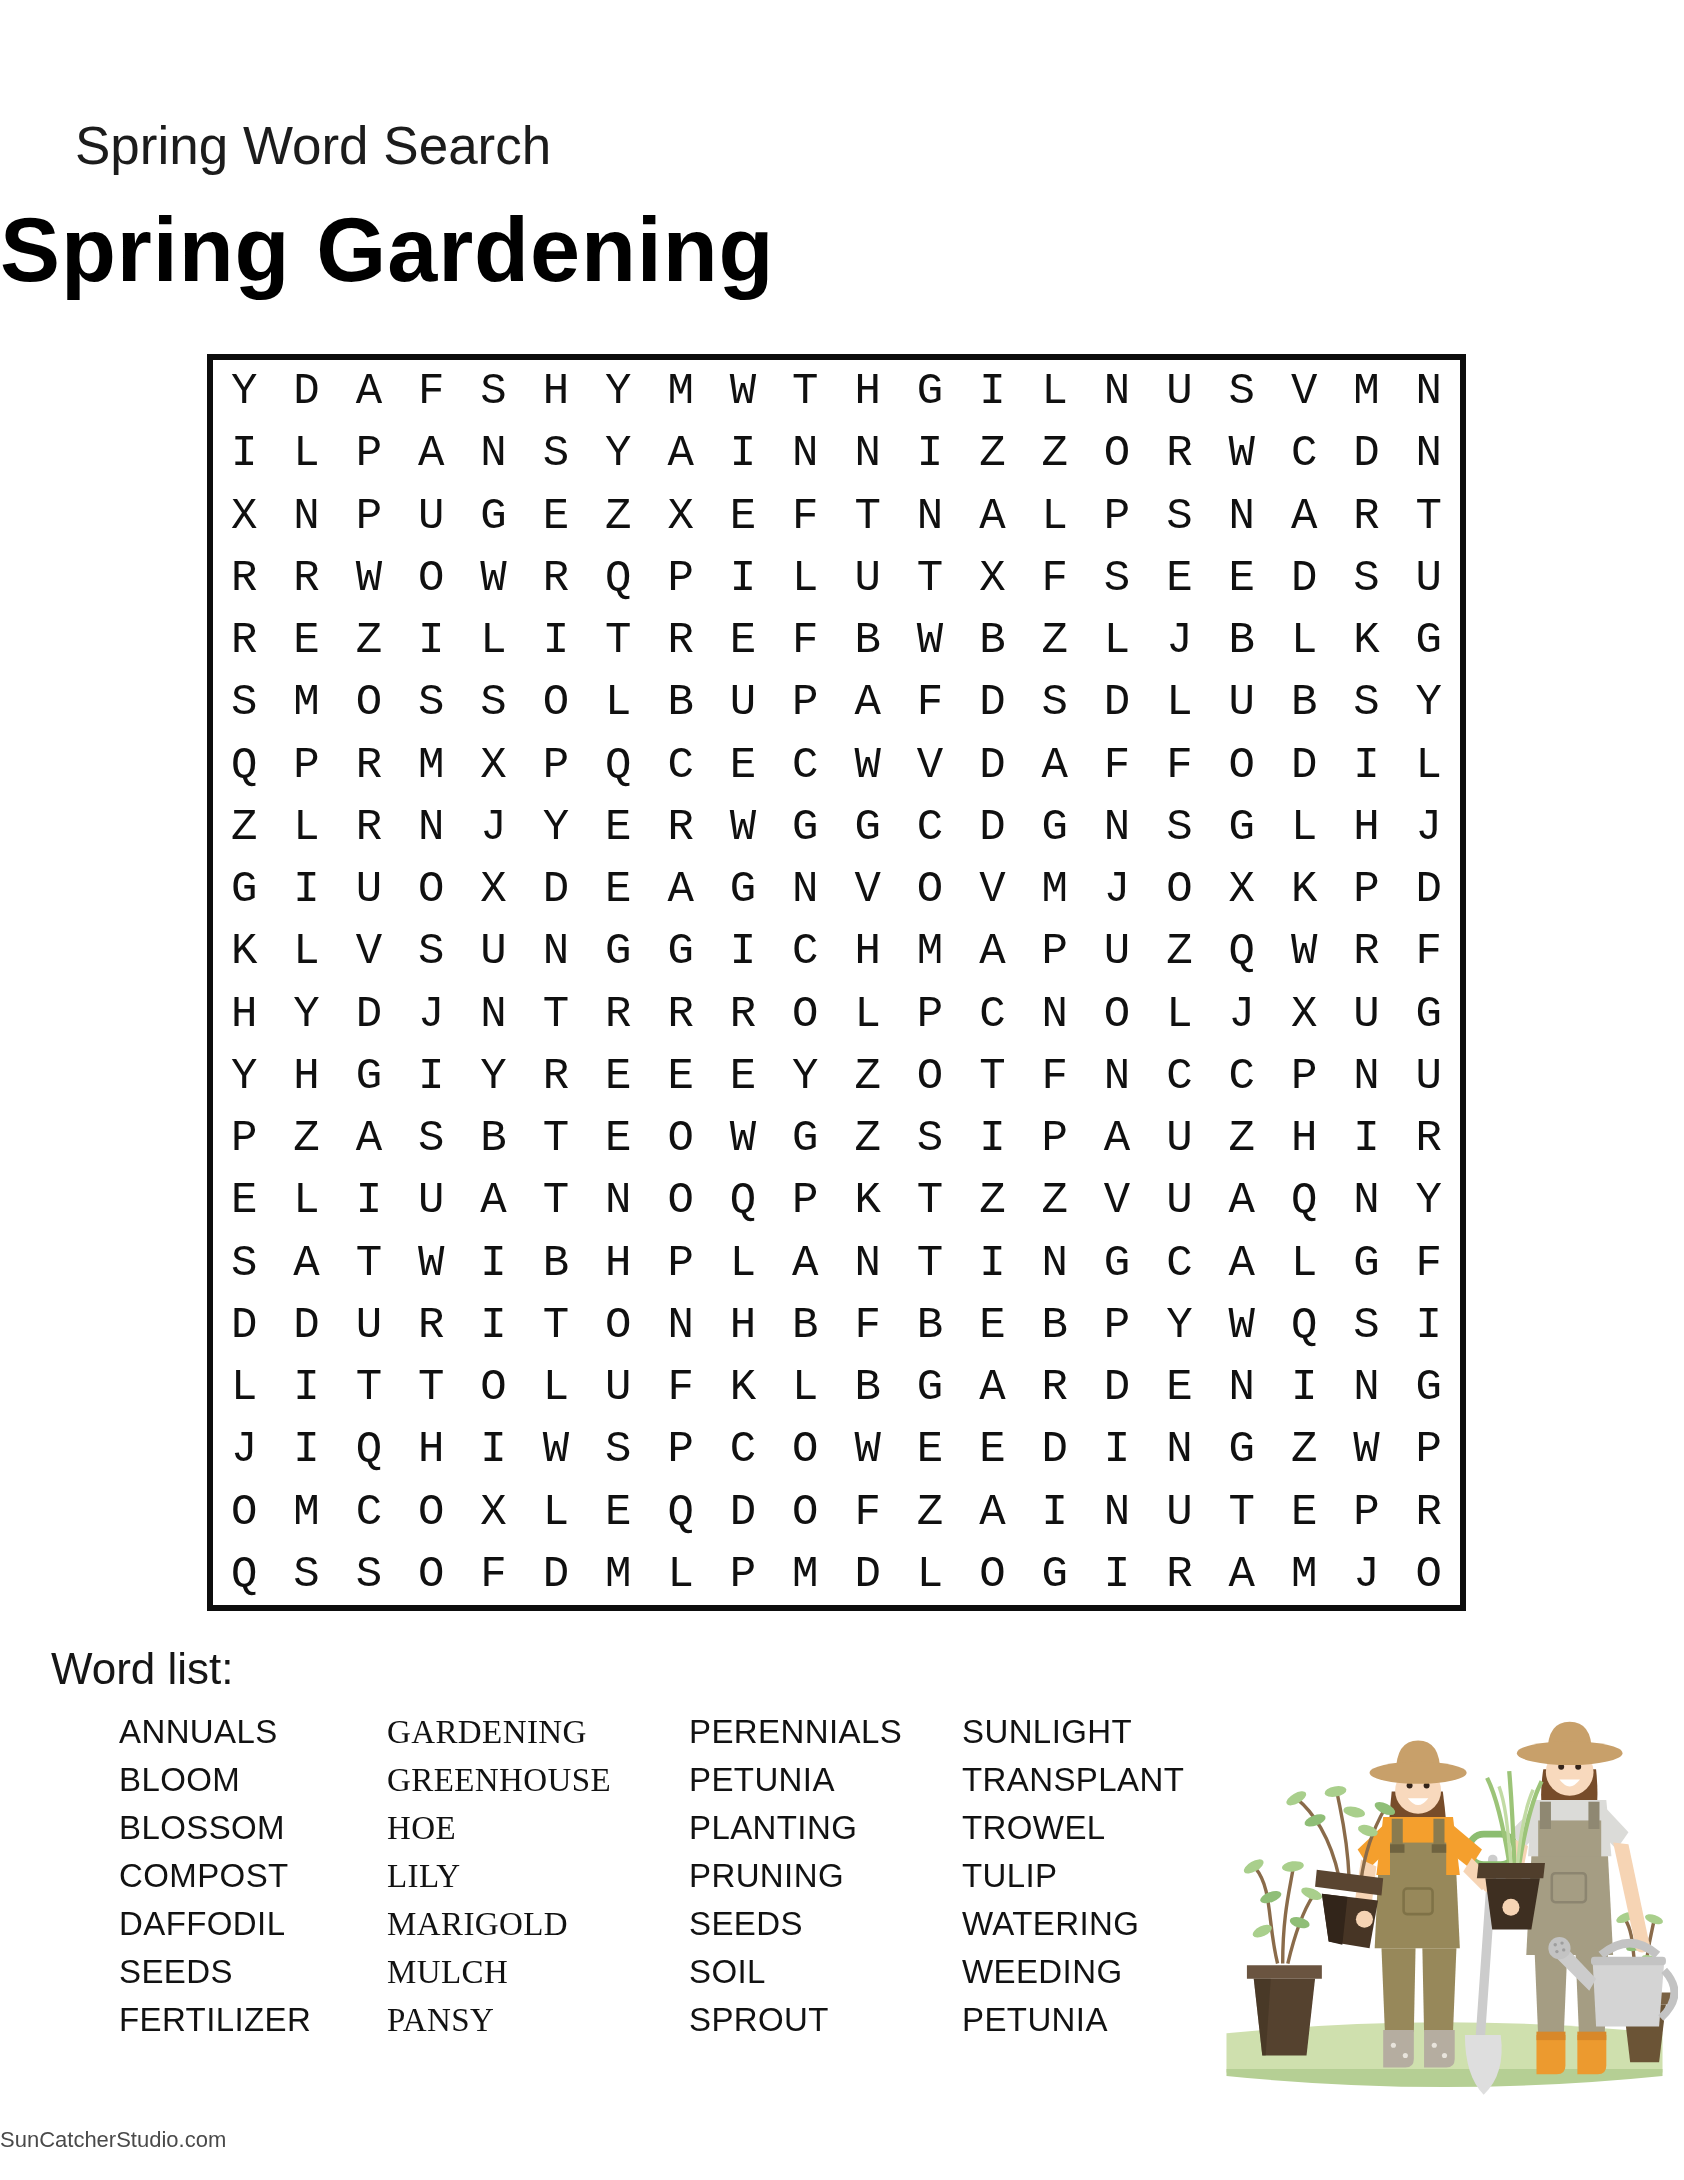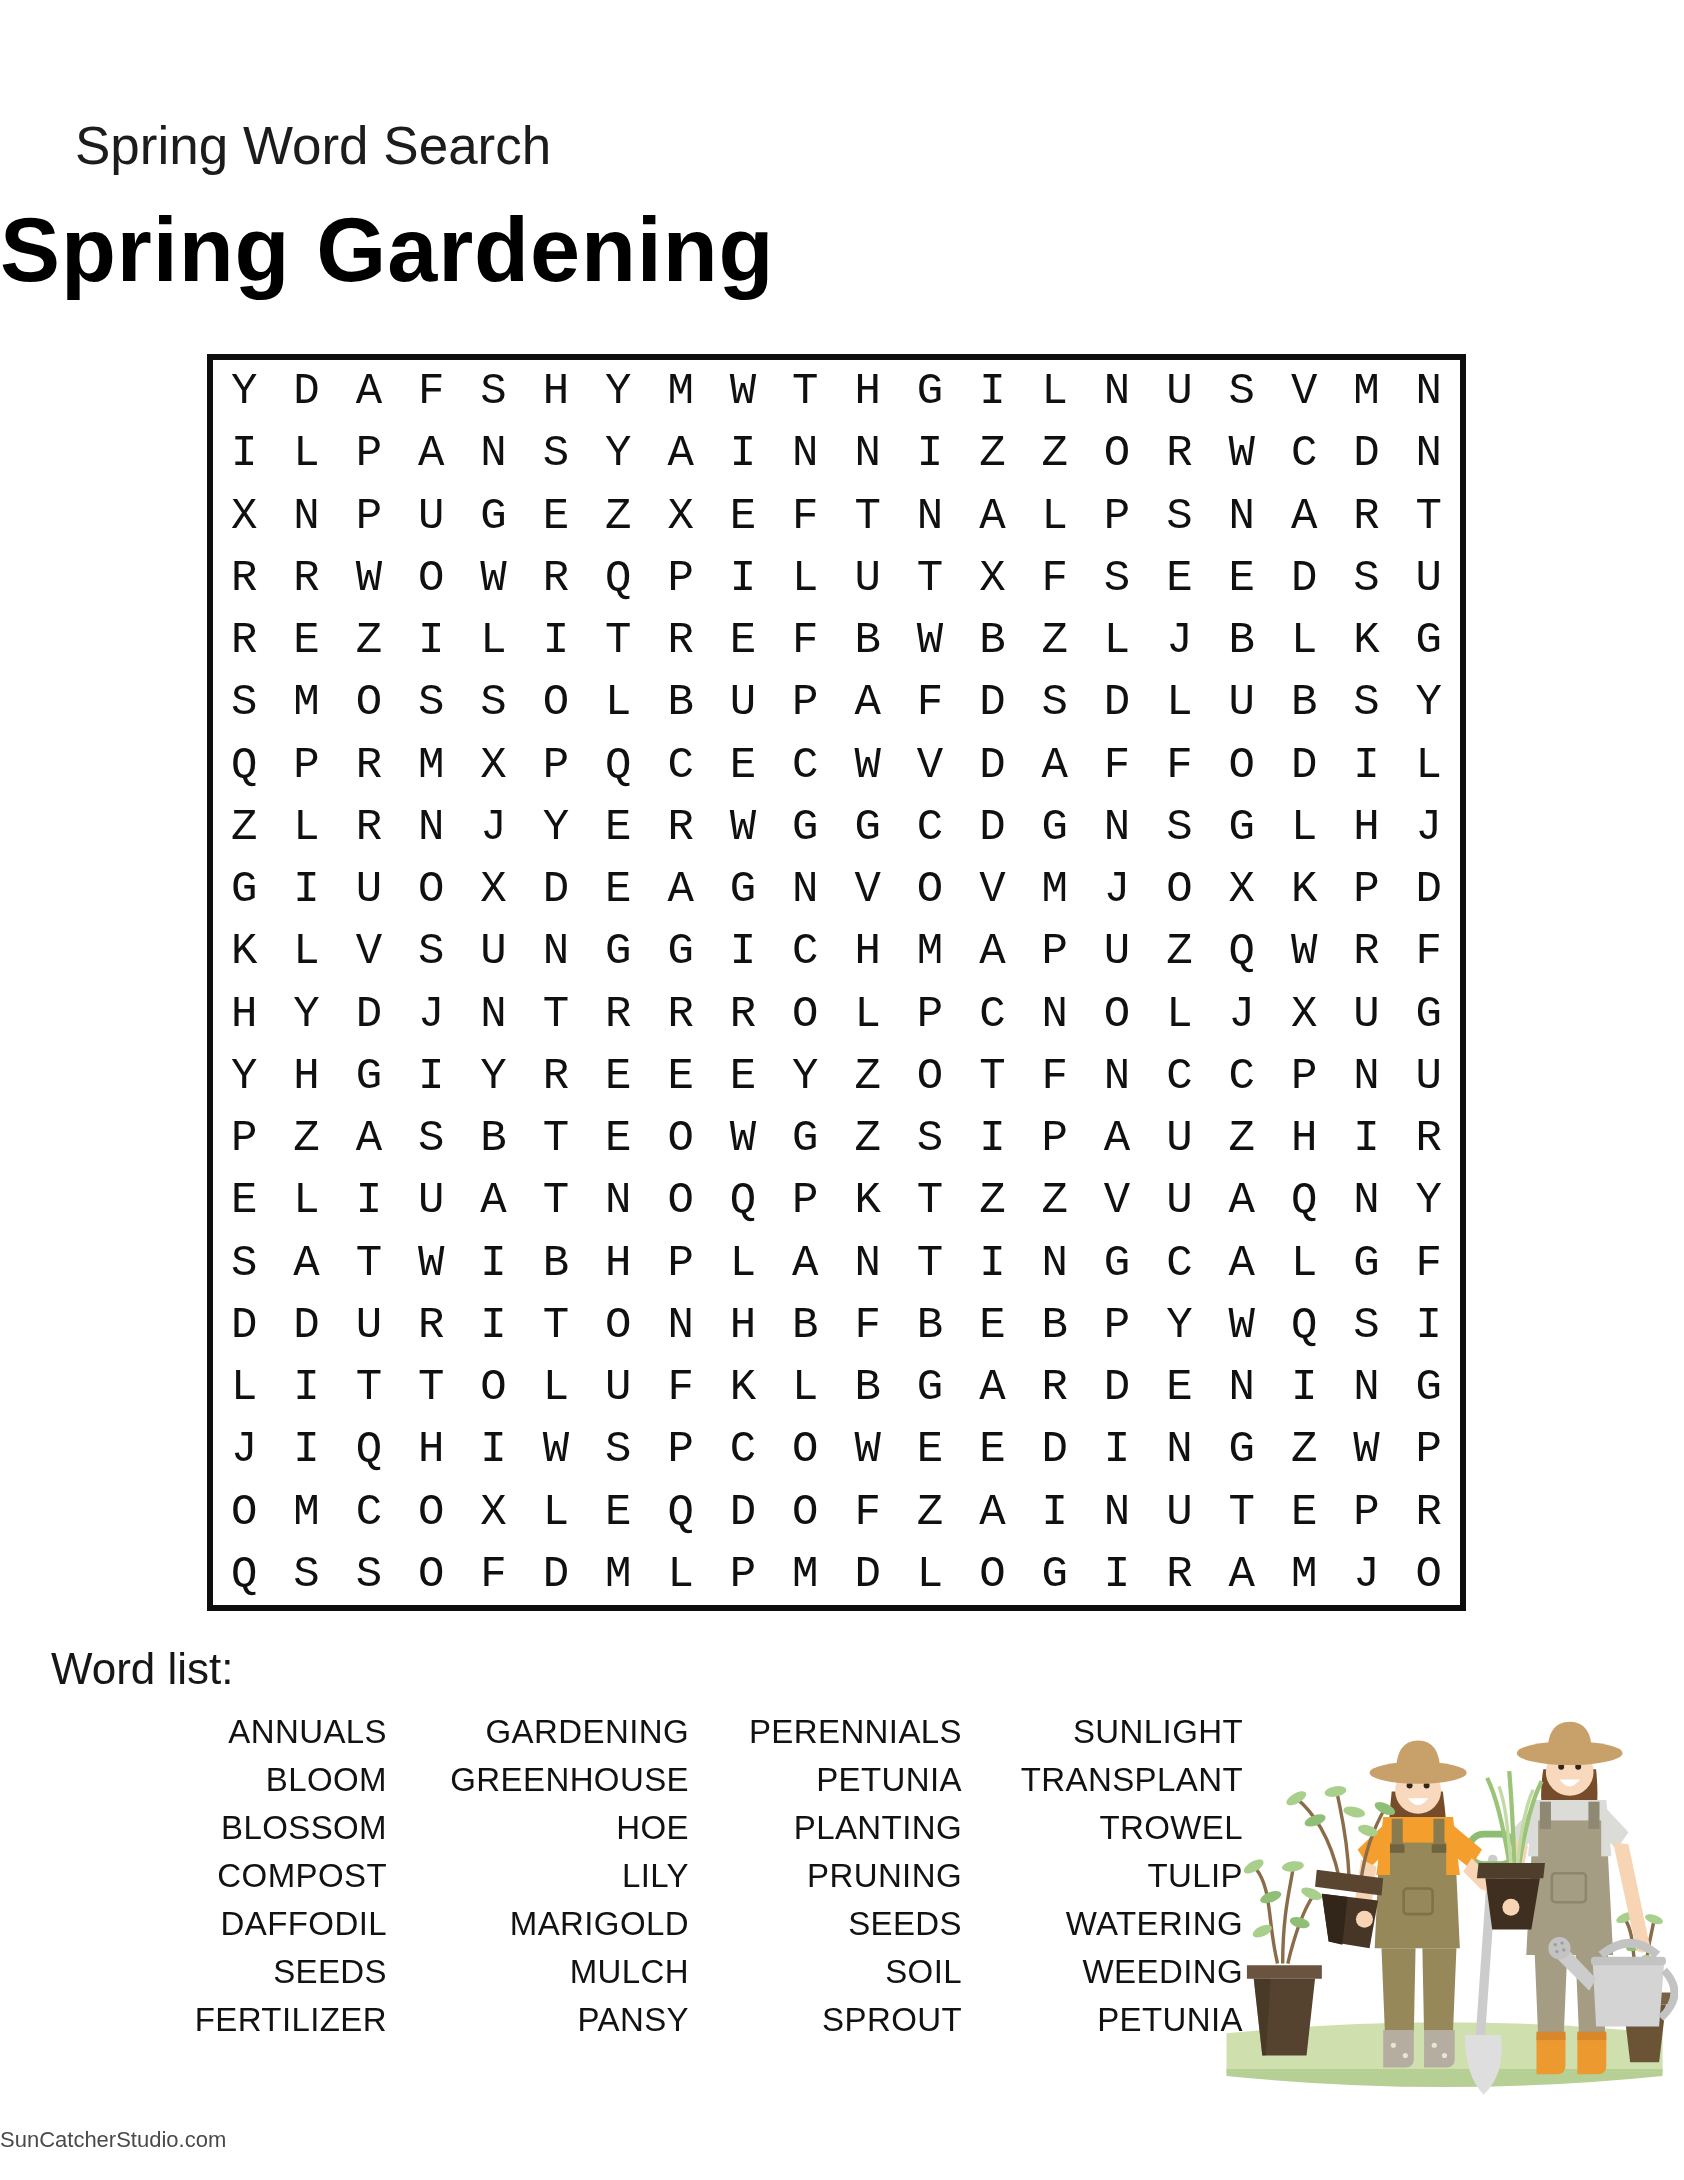--- a/index.html
+++ b/index.html
@@ -14,24 +14,24 @@
   .puzzle-title{position:absolute;left:0;top:167px;width:100%;margin:0;text-align:left;
                 font-size:90px;font-weight:bold;letter-spacing:0.9px;color:#000;}
 
   .grid-frame{position:absolute;left:207px;top:322px;width:1247px;height:1245px;border:6.8px solid #0d0d0d;}
   #grid{display:grid;width:100%;height:100%;
         grid-template-columns:repeat(20,1fr);grid-template-rows:repeat(20,1fr);}
   .cell{display:flex;align-items:center;justify-content:center;
         font-family:"Liberation Mono",monospace;font-size:44px;color:#101010;}
 
   .wl-label{position:absolute;left:51px;top:1612px;font-size:44px;font-weight:400;color:#161616;text-align:center;}
-  .wl-cols{position:absolute;left:119px;top:1676px;display:flex;text-align:right;}
+  .wl-cols{position:absolute;left:119px;top:1676px;display:flex;}
   .wl-col{display:flex;flex-direction:column;}
   .wl-col:nth-child(1){width:268px;}
-  .wl-col:nth-child(2){width:302px;}
+  .wl-col:nth-child(2){width:302px;font-family:Liberation Serif, serif;}
   .wl-col:nth-child(3){width:273px;}
   .wl-col:nth-child(4){width:281px;}
   .wl-word{font-size:33px;line-height:48px;color:#121212;letter-spacing:0.4px;}
 
   .illustration{position:absolute;left:1211px;top:1659px;width:467px;height:419px;}
 
   .footer{position:absolute;left:0;top:2095px;width:100%;text-align:left;
           font-size:22px;color:#4a4a4a;}
 </style>
 </head>

